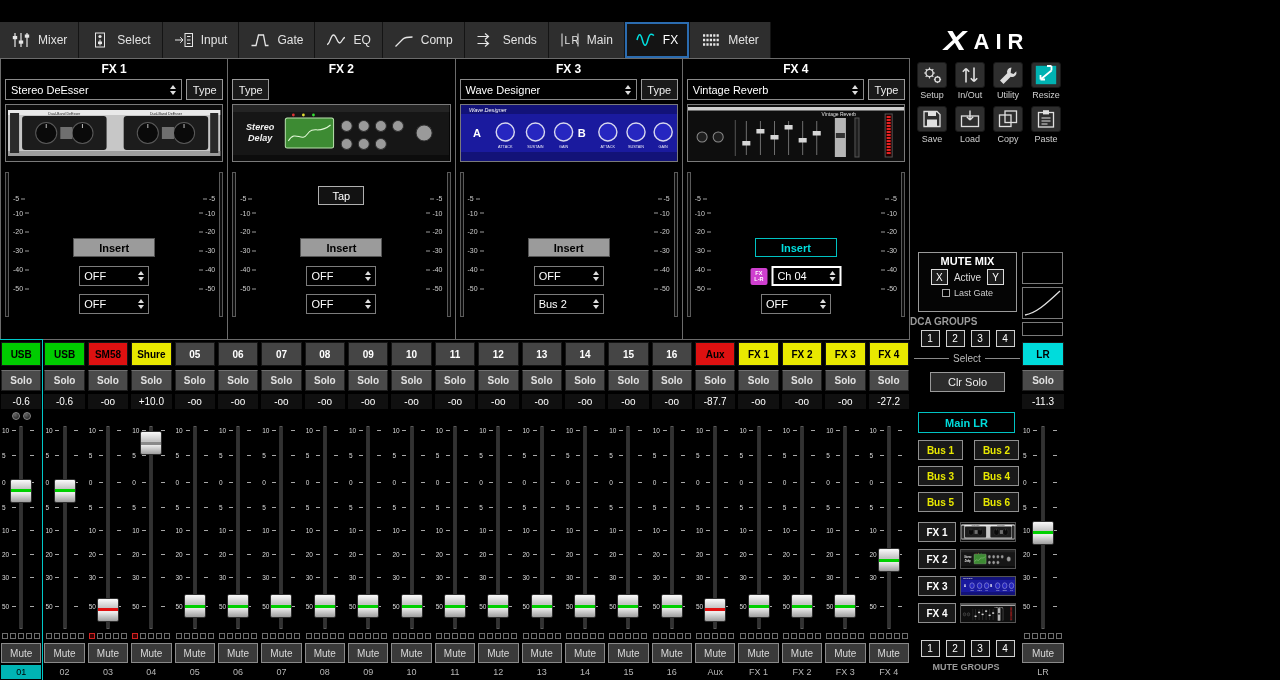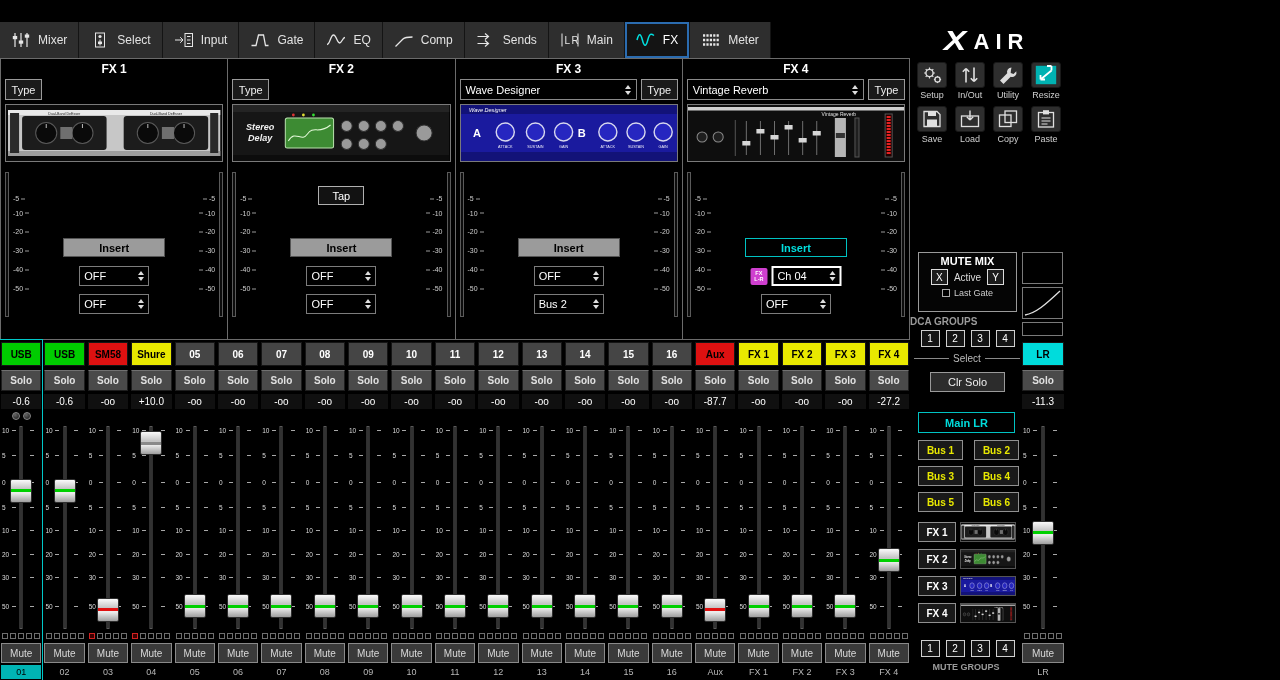--- a/index.html
+++ b/index.html
@@ -40,21 +40,21 @@
   .mbar{position:absolute;top:0;bottom:0;width:4px;background:#0c0c0c;border:1px solid #5a5a5a;}
   .meterside.left .mbar{left:2px;}  .meterside.right .mbar{right:2px;}
   .mlabel{position:absolute;font-size:7px;color:#cfcfcf;transform:translateY(-50%);}
   .meterside.left .mlabel{left:10px;}
   .meterside.right .mlabel{right:10px;}
   .mlabel::after{content:"";position:absolute;top:50%;width:4px;height:1px;background:#9a9a9a;}
   .meterside.left .mlabel::after{right:-6px;}
   .meterside.right .mlabel::after{left:-6px;}
   .fxp-center{position:absolute;left:30px;right:30px;top:0;bottom:0;}
   .tap{position:absolute;top:20px;left:50%;transform:translateX(-50%);width:46px;height:19px;background:#121212;border:1px solid #b0b0b0;color:#fff;font-size:11px;padding:0;}
-  .insert{position:absolute;top:72px;left:50%;transform:translateX(-50%);width:102px;height:19px;background:#9b9b9b;border:1px solid #555;color:#000;font-size:11px;font-weight:bold;padding:0;}
+  .insert{position:absolute;top:72px;left:50%;transform:translateX(-50%);width:82px;height:19px;background:#9b9b9b;border:1px solid #555;color:#000;font-size:11px;font-weight:bold;padding:0;}
   .insert.active{background:#000;color:#00dede;border:1px solid #00c2c2;}
   .selwrap{position:absolute;left:50%;transform:translateX(-50%);display:flex;align-items:center;gap:4px;}
   .selwrap.s1{top:100px;}  .selwrap.s2{top:128px;}
   .msel{width:70px;height:20px;background:#000;border:1px solid #7c7c7c;color:#fff;font-size:11px;display:flex;align-items:center;justify-content:space-between;padding:0 4px;}
   .msel.hl{border:2px solid #fff;}
   .badge{width:17px;height:17px;background:#cf3fcf;border-radius:2px;display:flex;flex-direction:column;align-items:center;justify-content:center;color:#fff;font-size:5.5px;font-weight:bold;line-height:1.15;}
   .arr{display:inline-flex;flex-direction:column;align-items:center;gap:2px;}
   .arr::before{content:"";border-left:3.5px solid transparent;border-right:3.5px solid transparent;border-bottom:4px solid #ddd;}
   .arr::after{content:"";border-left:3.5px solid transparent;border-right:3.5px solid transparent;border-top:4px solid #ddd;}
 
@@ -223,20 +223,24 @@
             <path d="M2 3.5h16M2 8h16M2 12.5h16" stroke="#e6e6e6" stroke-width="2.4" stroke-dasharray="2.2 1.2"></path>
           </svg>
         </span>
         <span class="tablabel">Meter</span>
       </div>
     </div>
   <div class="fx-row" id="fxrow">
   <div class="fxp">
     <div class="fxp-title">FX 1</div>
     <div class="fxp-selrow">
+      <div class="fxp-effect">
+        <span class="val">Stereo DeEsser</span>
+            <span class="arr"></span>
+      </div>
       <button class="fxp-type">Type</button>
     </div>
     <div class="fxp-img">
           <svg viewBox="0 0 215 56" preserveAspectRatio="none">
             <rect width="215" height="56" fill="#0b0b0b"></rect>
             <rect x="2" y="5" width="211" height="46" fill="#c7c7c7"></rect>
             <rect x="2" y="5" width="211" height="5" fill="#e9e9e9"></rect>
             <rect x="2" y="46" width="211" height="5" fill="#9d9d9d"></rect>
             <rect x="4" y="8" width="9" height="40" fill="#2a2a2a"></rect>
             <rect x="16" y="11" width="84" height="34" rx="3" fill="#1c1c1c"></rect>

